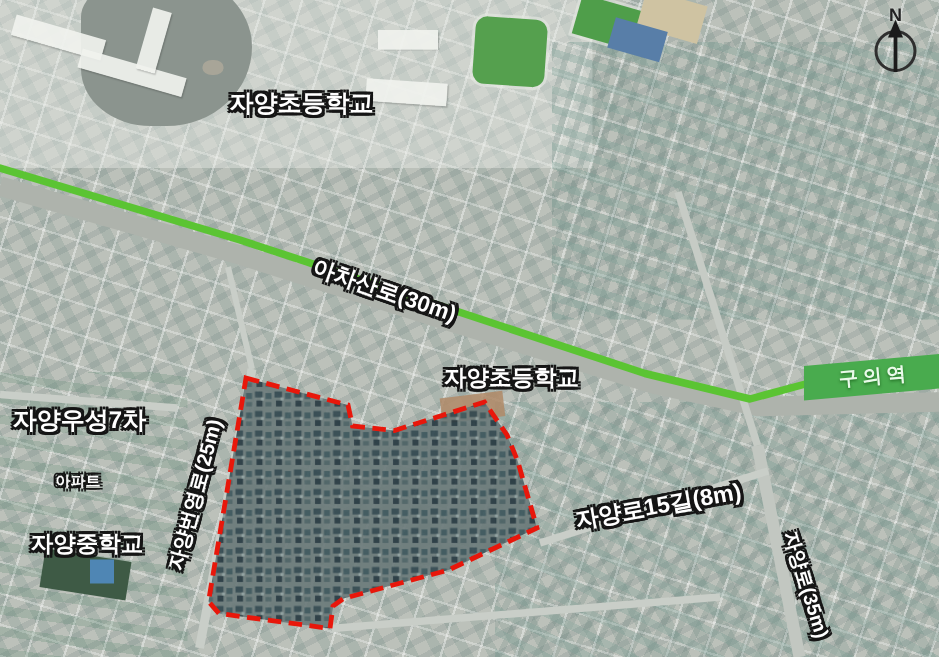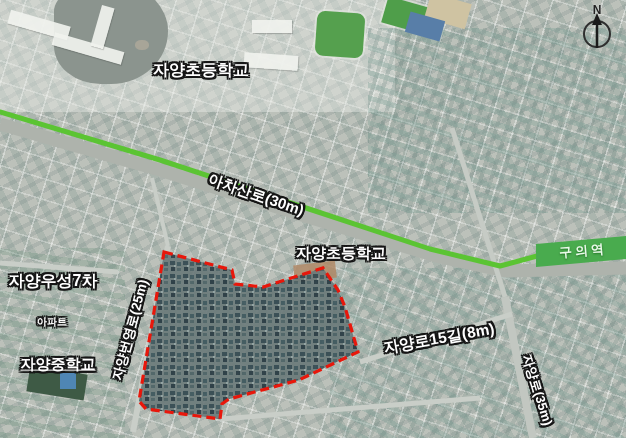--- a/index.html
+++ b/index.html
@@ -118,19 +118,19 @@
       <polygon points="592,25 602,25 597,13" fill="#1b1b1b"></polygon>
     </g>
   </svg>
 
   <div class="lbl" style="left:201px;top:70px;font-size:16px;">자양초등학교</div>
   <div class="lbl" style="left:256px;top:195px;font-size:15px;transform:translate(-50%,-50%) rotate(19deg);">아차산로(30m)</div>
   <div class="lbl-station" style="left:583px;top:251px;font-size:13px;">구의역</div>
   <div class="lbl" style="left:306px;top:253px;font-size:15px;margin-left:35px;">자양초등학교</div>
   <div class="lbl" style="left:53px;top:281px;font-size:16px;">자양우성7차</div>
   <div class="lbl" style="left:52px;top:300px;font-size:10px;margin-top:22px;">아파트</div>
-  <div class="lbl" style="left:58px;top:364px;font-size:15px;text-decoration:underline;">자양중학교</div>
+  <div class="lbl" style="left:58px;top:364px;font-size:15px;">자양중학교</div>
   <div class="lbl" style="left:131px;top:330px;font-size:13.5px;transform:translate(-50%,-50%) rotate(-75deg);">자양번영로(25m)</div>
   <div class="lbl" style="left:439px;top:338px;font-size:15.5px;transform:translate(-50%,-50%) rotate(-10deg);">자양로15길(8m)</div>
   <div class="lbl" style="left:537px;top:390px;font-size:13px;transform:translate(-50%,-50%) rotate(73deg);">자양로(35m)</div>
   <div class="lbl-n" style="left:597px;top:10px;font-size:12px;">N</div>
 
 </div>
 
 </body></html>

